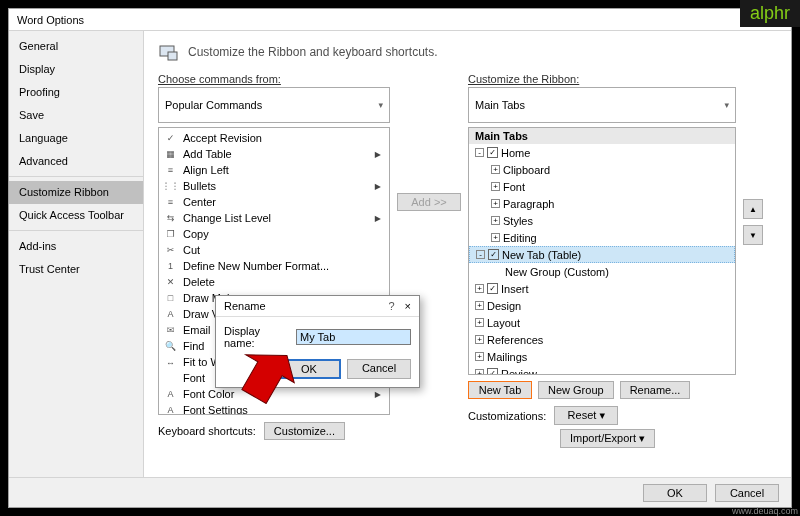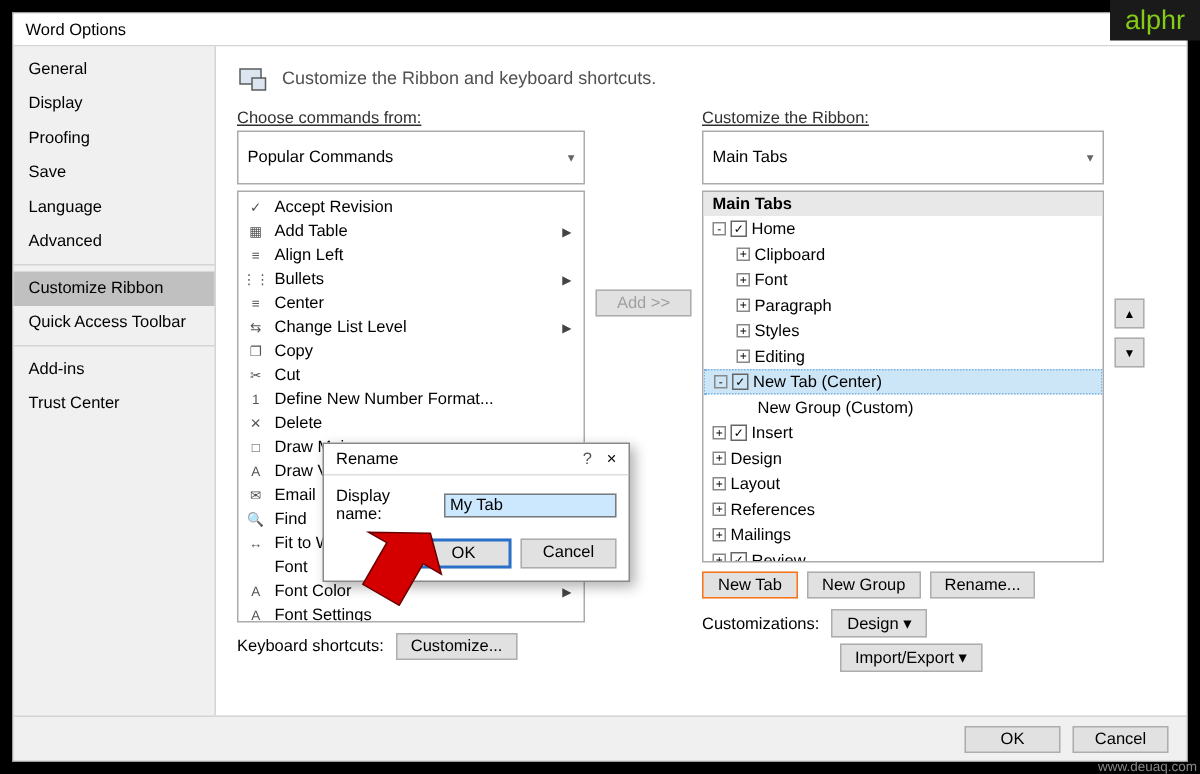--- a/index.html
+++ b/index.html
@@ -225,21 +225,21 @@
                   <span class="tg">+</span>
                   <span>Styles</span>
                 </div>
                 <div class="node" style="padding-left: 22px;">
                   <span class="tg">+</span>
                   <span>Editing</span>
                 </div>
                 <div class="node sel" style="padding-left: 6px;">
                   <span class="tg">-</span>
                   <span class="cb">✓</span>
-                  <span>New Tab (Center)</span>
+                  <span>New Tab (Table)</span>
                 </div>
                 <div class="node" style="padding-left: 22px;">
                   <span style="width:11px;display:inline-block"></span>
                   <span>New Group (Custom)</span>
                 </div>
                 <div class="node" style="padding-left: 6px;">
                   <span class="tg">+</span>
                   <span class="cb">✓</span>
                   <span>Insert</span>
                 </div>
@@ -270,21 +270,21 @@
             <div class="sq">▲</div>
             <div class="sq">▼</div>
           </div>
           <div class="rowbtns">
             <span class="btn redbox">New Tab</span>
             <span class="btn">New Group</span>
             <span class="btn">Rename...</span>
           </div>
           <div class="custline">
             <span>Customizations:</span>
-            <span class="btn">Design ▾</span>
+            <span class="btn">Reset ▾</span>
           </div>
           <div class="custline" style="margin-top:4px;justify-content:flex-start">
             <span style="width:84px"></span>
             <span class="btn">Import/Export ▾</span>
           </div>
         </div>
       </div>
     </div>
   </div>
 

